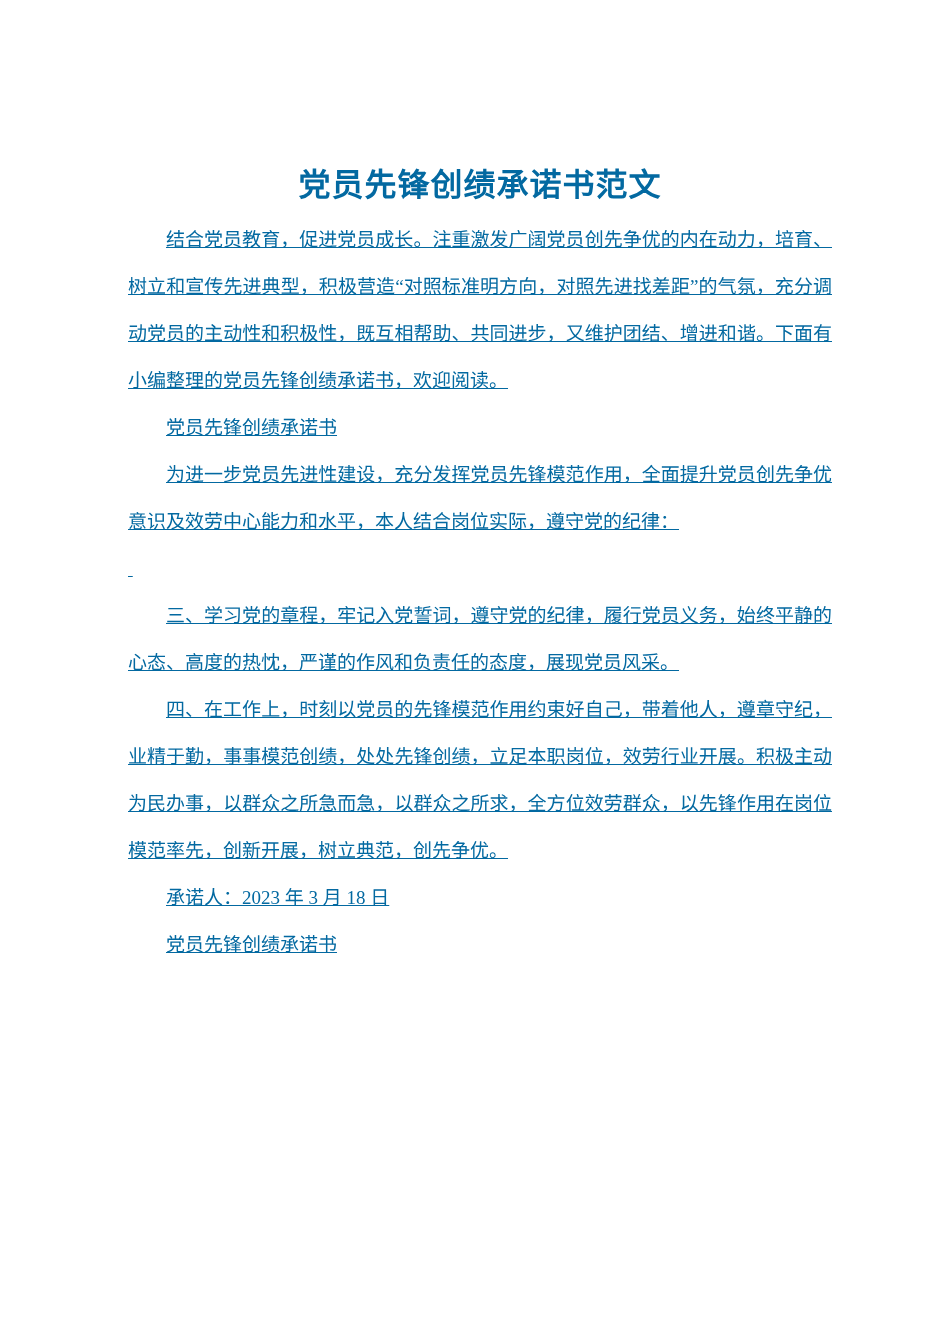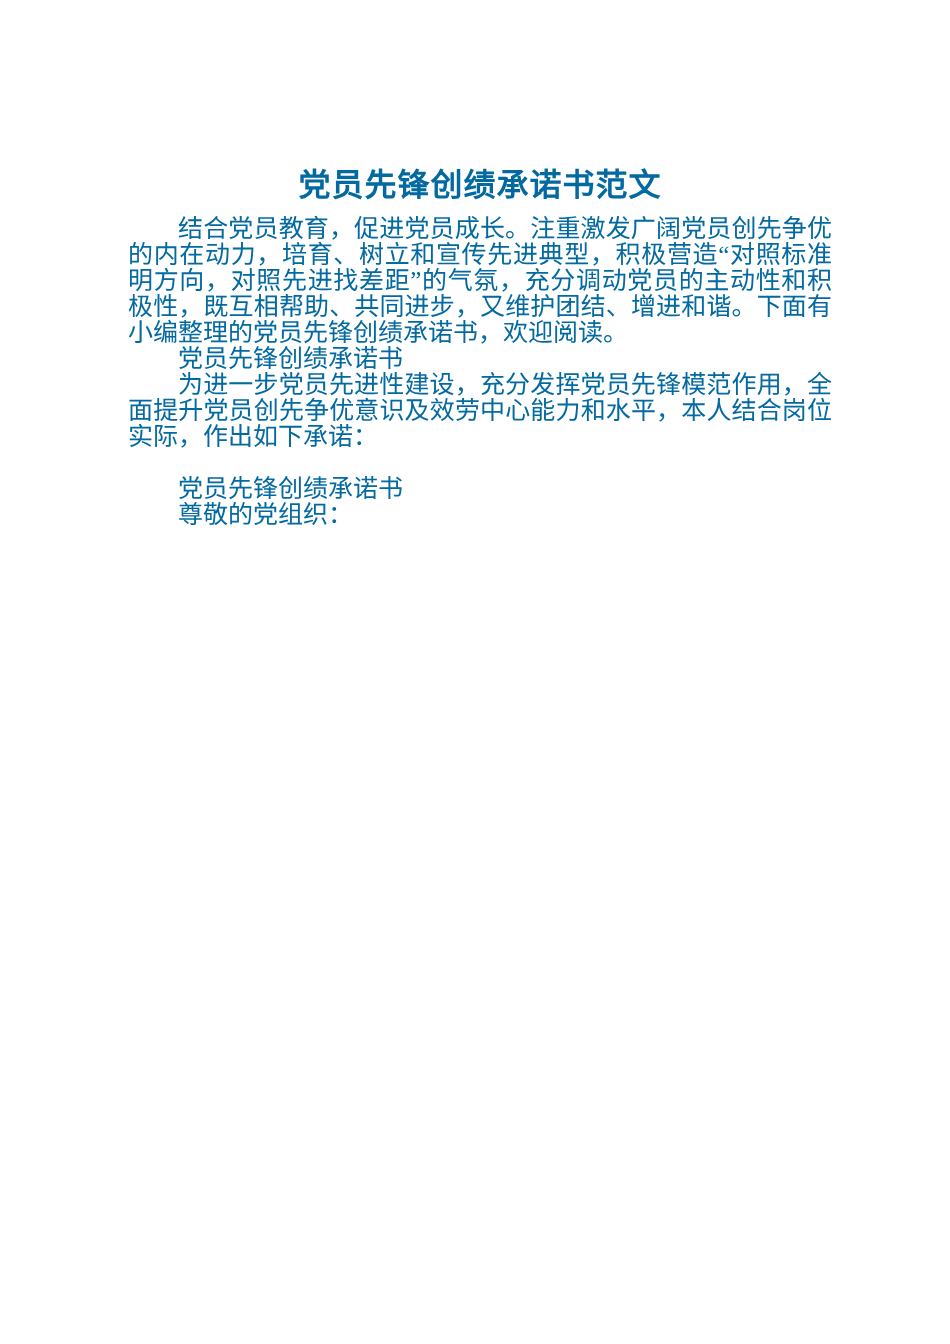--- a/index.html
+++ b/index.html
@@ -25,37 +25,40 @@
     font-size: 32px;
     font-weight: bold;
     letter-spacing: 1px;
     line-height: 1.2;
   }
   .body-text {
     margin: 0;
   }
   .para {
     margin: 0;
-    font-size: 25px;
-    line-height: 26px;
+    font-size: 19px;
+    line-height: 47px;
     text-align: justify;
     text-justify: inter-character;
     text-indent: 2em;
     word-break: break-all;
+    text-decoration: underline;
   }
   .para.empty {
     text-indent: 0;
   }
 </style>
 </head>
 <body>
 
 <div class="page">
   <h1 class="title">党员先锋创绩承诺书范文</h1>
   <div class="body-text" id="paragraphs">
       <p class="para">结合党员教育，促进党员成长。注重激发广阔党员创先争优的内在动力，培育、树立和宣传先进典型，积极营造“对照标准明方向，对照先进找差距”的气氛，充分调动党员的主动性和积极性，既互相帮助、共同进步，又维护团结、增进和谐。下面有小编整理的党员先锋创绩承诺书，欢迎阅读。</p>
       <p class="para">党员先锋创绩承诺书</p>
-      <p class="para">为进一步党员先进性建设，充分发挥党员先锋模范作用，全面提升党员创先争优意识及效劳中心能力和水平，本人结合岗位实际，作出如下承诺：</p>
+      <p class="para">为进一步党员先进性建设，充分发挥党员先锋模范作用，全面提升党员创先争优意识及效劳中心能力和水平，本人结合岗位实际，遵守党的纪律：</p>
       <p class="para empty">&nbsp;</p>
+      <p class="para">三、学习党的章程，牢记入党誓词，遵守党的纪律，履行党员义务，始终平静的心态、高度的热忱，严谨的作风和负责任的态度，展现党员风采。</p>
+      <p class="para">四、在工作上，时刻以党员的先锋模范作用约束好自己，带着他人，遵章守纪，业精于勤，事事模范创绩，处处先锋创绩，立足本职岗位，效劳行业开展。积极主动为民办事，以群众之所急而急，以群众之所求，全方位效劳群众，以先锋作用在岗位模范率先，创新开展，树立典范，创先争优。</p>
+      <p class="para">承诺人：2023 年 3 月 18 日</p>
       <p class="para">党员先锋创绩承诺书</p>
-      <p class="para">尊敬的党组织：</p>
     </div>
 </div>
 
 </body></html>

